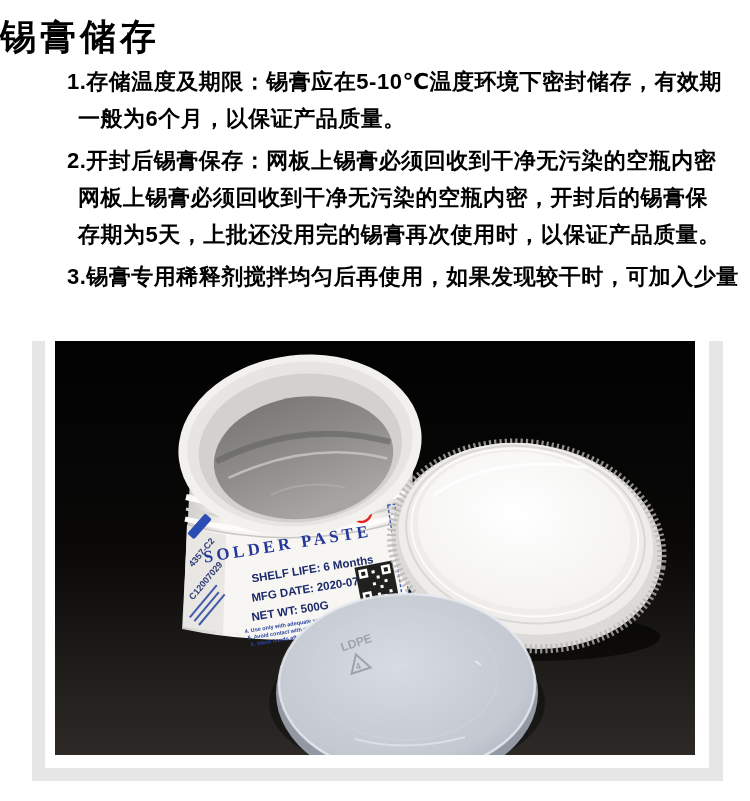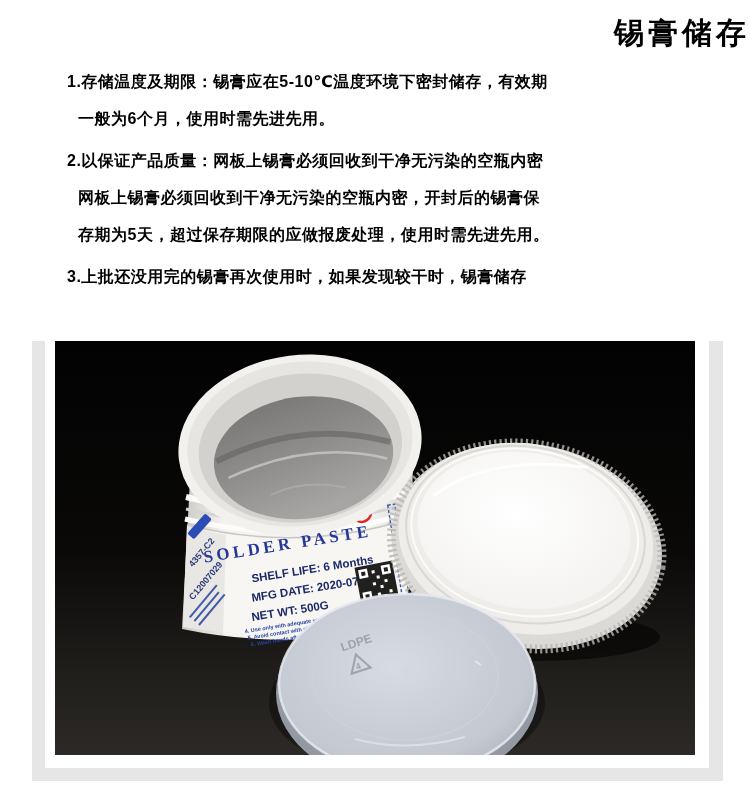--- a/index.html
+++ b/index.html
@@ -2,26 +2,26 @@
 <html><head>
 <meta charset="utf-8">
 <style>
   html,body{margin:0;padding:0;}
   body{
     width:750px;height:801px;position:relative;background:#ffffff;
     font-family:"Liberation Sans","DejaVu Sans",sans-serif;
     color:#111;overflow:hidden;
   }
   .page-title{
-    position:absolute;top:13px;left:0;width:750px;text-align:right;
-    font-size:30px;font-weight:700;letter-spacing:4px;color:#000;
+    position:absolute;top:13px;left:0;width:750px;text-align:left;
+    font-size:36px;font-weight:700;letter-spacing:4px;color:#000;
   }
   .instructions{position:absolute;top:63px;left:67px;width:630px;}
   .instr-item{margin-bottom:5px;}
-  .line{font-size:16px;line-height:37px;font-weight:600;color:#000;letter-spacing:0.5px;white-space:nowrap;}
+  .line{font-size:22px;line-height:37px;font-weight:600;color:#000;letter-spacing:0.5px;white-space:nowrap;}
   .line .num{display:inline-block;}
   .line.cont{padding-left:11px;}
   .photo-panel{
     position:absolute;left:32px;top:341px;width:691px;height:440px;
     background:#e6e6e6;
   }
   .photo-card{
     position:absolute;left:13px;top:0;width:664px;height:427px;background:#ffffff;
   }
   .photo-frame{
@@ -31,29 +31,29 @@
   .svg-label-blue{fill:#26379a;}
 </style>
 </head>
 <body>
 
 <div class="page-title">锡膏储存</div>
 
 <div class="instructions">
   <div class="instr-item">
     <div class="line"><span class="num">1.</span><span>存储温度及期限：锡膏应在5-10℃温度环境下密封储存，有效期</span></div>
-    <div class="line cont">一般为6个月，使用时需先进先用。</div>
+    <div class="line cont">一般为6个月，以保证产品质量。</div>
   </div>
   <div class="instr-item">
-    <div class="line"><span class="num">2.</span><span>以保证产品质量：网板上锡膏必须回收到干净无污染的空瓶内密</span></div>
+    <div class="line"><span class="num">2.</span><span>开封后锡膏保存：网板上锡膏必须回收到干净无污染的空瓶内密</span></div>
     <div class="line cont">网板上锡膏必须回收到干净无污染的空瓶内密，开封后的锡膏保</div>
-    <div class="line cont">存期为5天，超过保存期限的应做报废处理，使用时需先进先用。</div>
+    <div class="line cont">存期为5天，上批还没用完的锡膏再次使用时，以保证产品质量。</div>
   </div>
   <div class="instr-item">
-    <div class="line"><span class="num">3.</span><span>上批还没用完的锡膏再次使用时，如果发现较干时，锡膏储存</span></div>
+    <div class="line"><span class="num">3.</span><span>锡膏专用稀释剂搅拌均匀后再使用，如果发现较干时，可加入少量</span></div>
   </div>
 </div>
 
 <div class="photo-panel">
   <div class="photo-card">
     <div class="photo-frame">
       <svg width="640" height="414" viewBox="0 0 640 414">
         <defs>
           <linearGradient id="bgGrad" x1="0" y1="0" x2="0" y2="1">
             <stop offset="0" stop-color="#020202"></stop>

